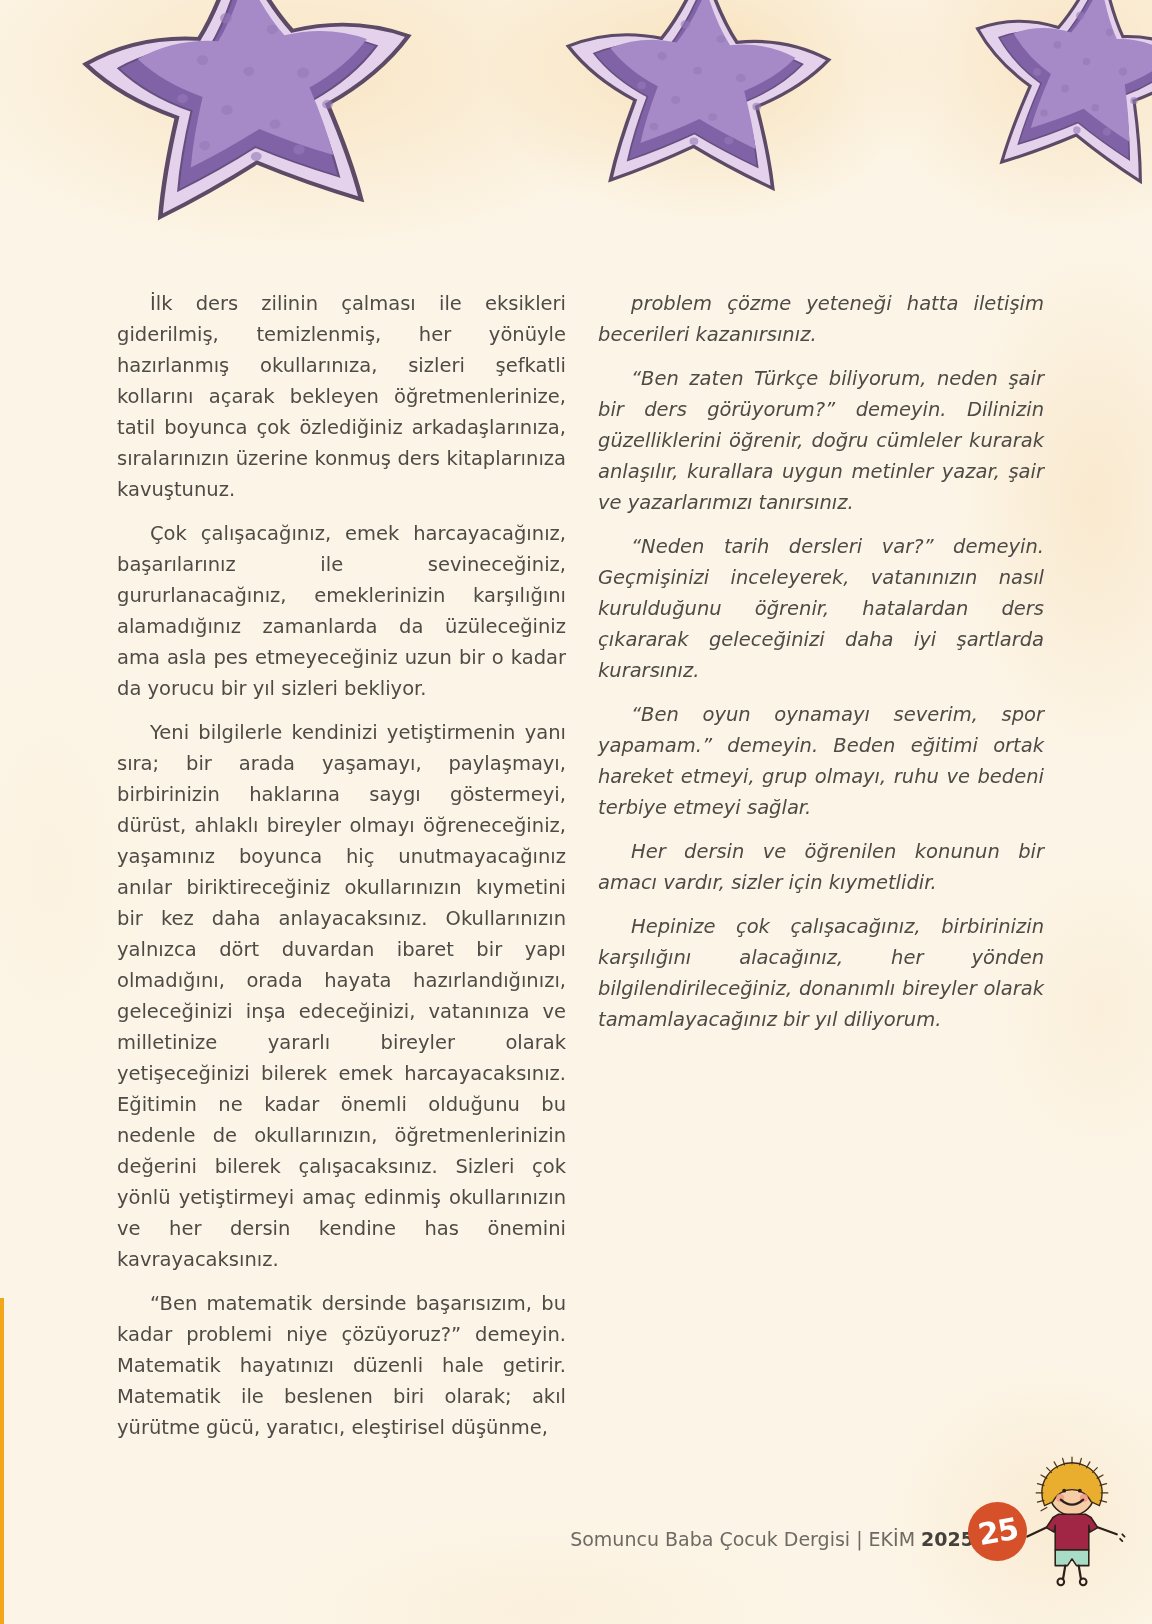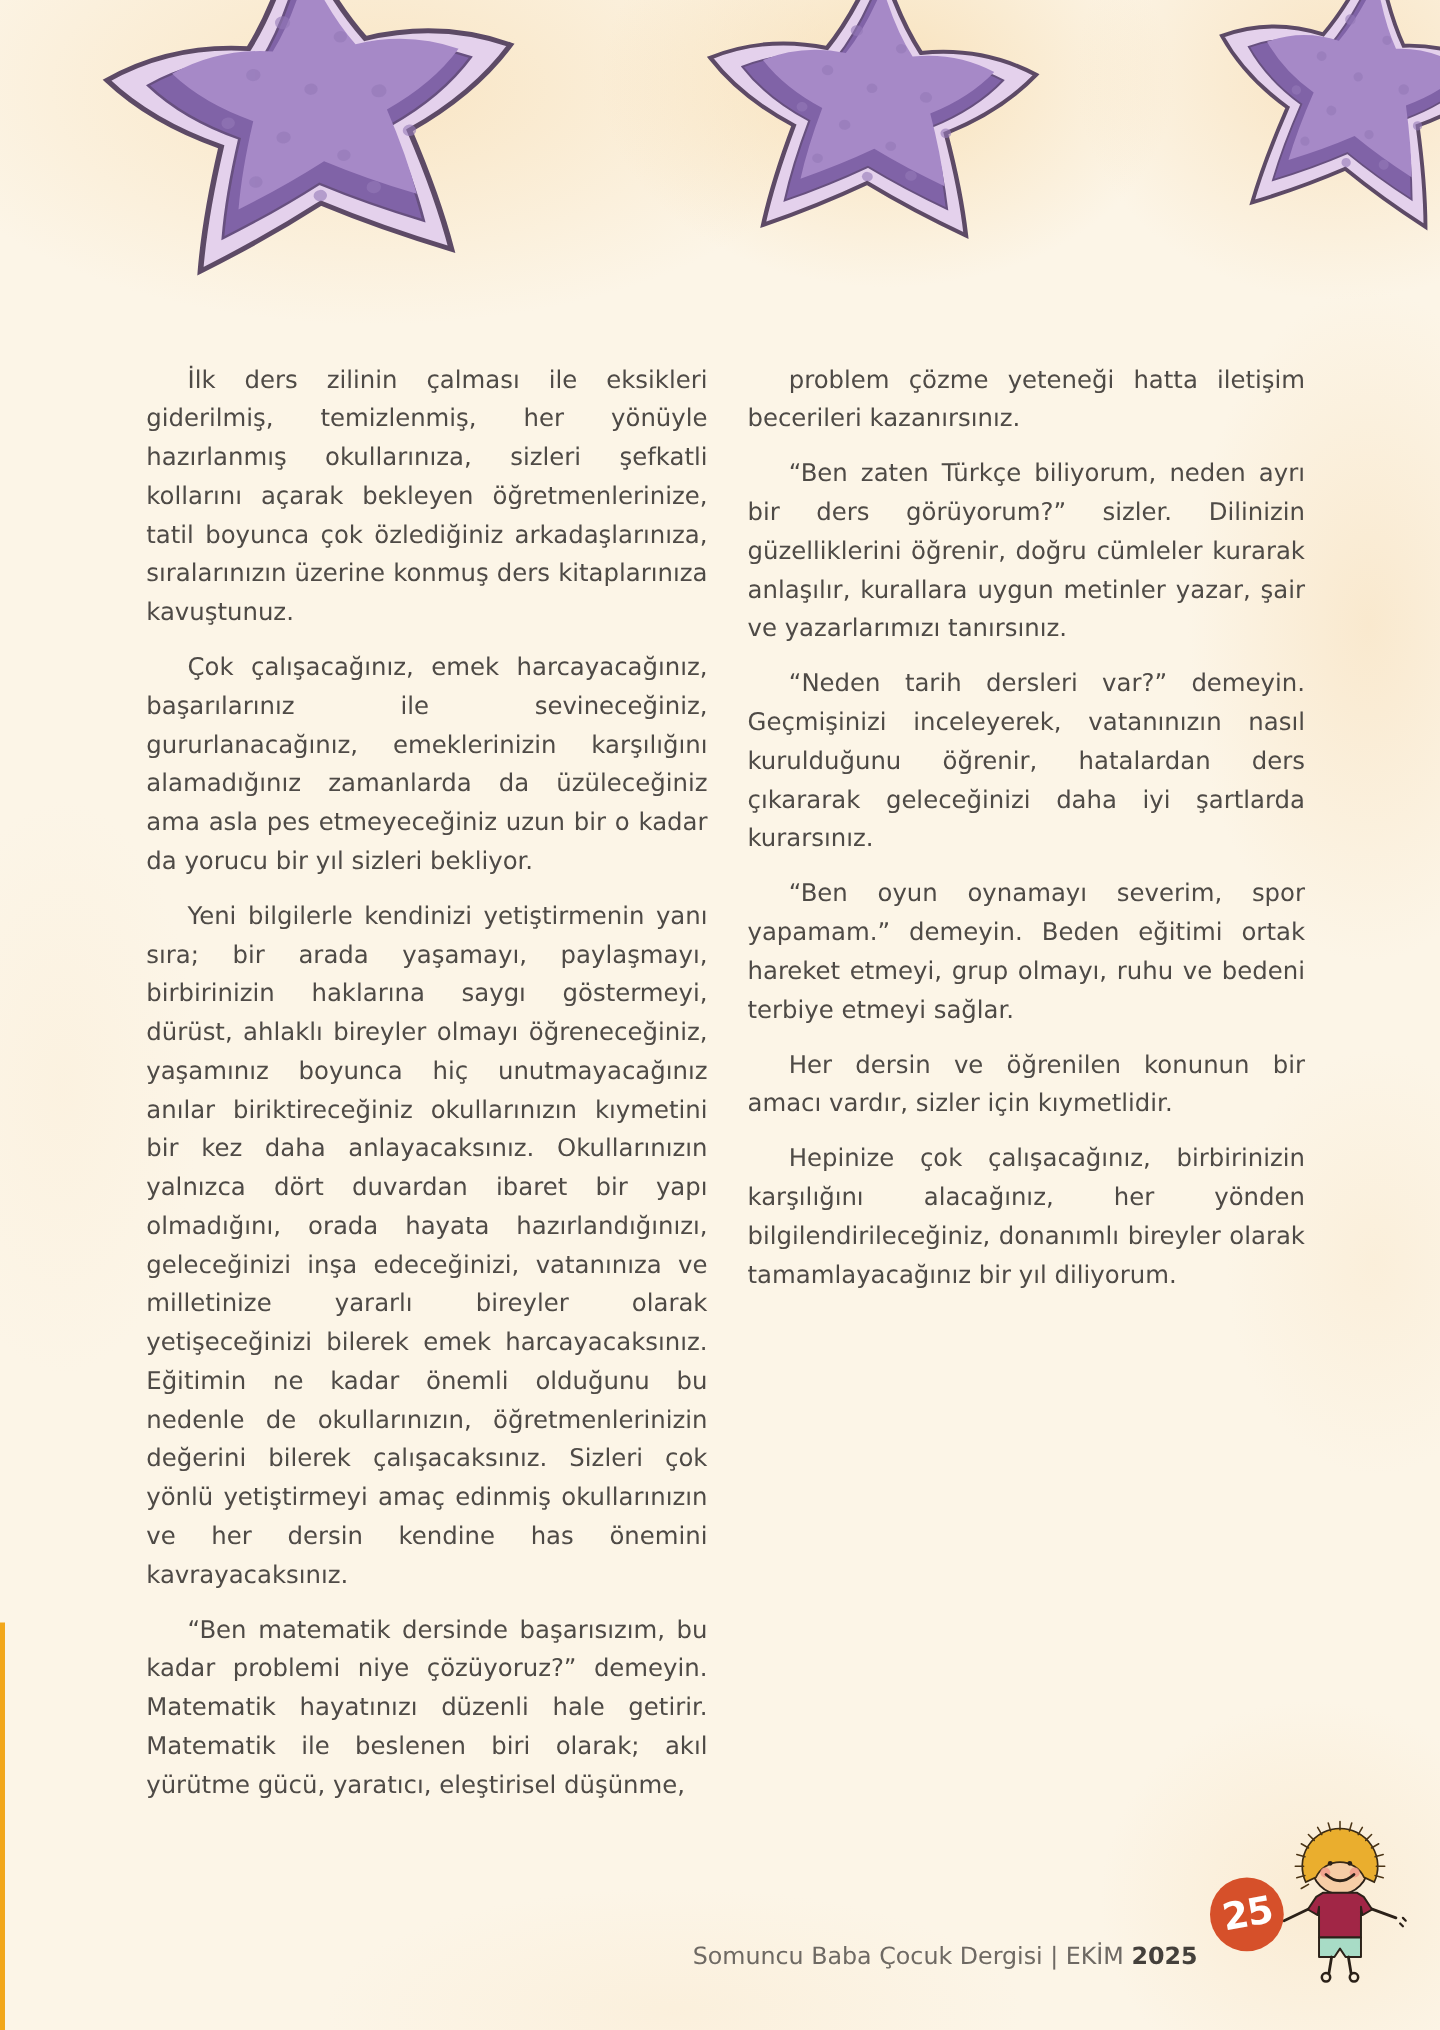--- a/index.html
+++ b/index.html
@@ -29,27 +29,27 @@
 
   
   .article{
     position:absolute;left:117px;top:288px;width:927px;
     display:flex;justify-content:space-between;
     color:#4E4A46;
     font-size:19.5px;line-height:31px;
     text-align:justify;
   }
   .col{width:449px;}
-  .col.right{width:446px;}
+  .col.right{width:446px;font-style:italic;}
   .article p{margin:0 0 13px 0;text-indent:33px;}
 
   
   .footer-credit{
-    position:absolute;top:1528px;right:194px;
-    font-size:19px;color:#6E6963;white-space:nowrap;margin-top:26px;
+    position:absolute;top:1528px;right:178px;
+    font-size:19px;color:#6E6963;white-space:nowrap;
   }
   .footer-credit b{color:#44403B;font-weight:bold;}
   .page-badge{
     position:absolute;left:968px;top:1502px;width:59px;height:59px;
     background:#D6502A;border-radius:50%;
     display:flex;align-items:center;justify-content:center;
     z-index:3;
   }
   .page-badge span{
     color:#fff;font-weight:bold;font-size:30px;
@@ -113,21 +113,21 @@
 
   <div class="article">
     <div class="col left">
       <p>İlk ders zilinin çalması ile eksikleri giderilmiş, temizlenmiş, her yönüyle hazırlanmış okullarınıza, sizleri şefkatli kollarını açarak bekleyen öğretmenlerinize, tatil boyunca çok özlediğiniz arkadaşlarınıza, sıralarınızın üzerine konmuş ders kitaplarınıza kavuştunuz.</p>
       <p>Çok çalışacağınız, emek harcayacağınız, başarılarınız ile sevineceğiniz, gururlanacağınız, emeklerinizin karşılığını alamadığınız zamanlarda da üzüleceğiniz ama asla pes etmeyeceğiniz uzun bir o kadar da yorucu bir yıl sizleri bekliyor.</p>
       <p>Yeni bilgilerle kendinizi yetiştirmenin yanı sıra; bir arada yaşamayı, paylaşmayı, birbirinizin haklarına saygı göstermeyi, dürüst, ahlaklı bireyler olmayı öğreneceğiniz, yaşamınız boyunca hiç unutmayacağınız anılar biriktireceğiniz okullarınızın kıymetini bir kez daha anlayacaksınız. Okullarınızın yalnızca dört duvardan ibaret bir yapı olmadığını, orada hayata hazırlandığınızı, geleceğinizi inşa edeceğinizi, vatanınıza ve milletinize yararlı bireyler olarak yetişeceğinizi bilerek emek harcayacaksınız. Eğitimin ne kadar önemli olduğunu bu nedenle de okullarınızın, öğretmenlerinizin değerini bilerek çalışacaksınız. Sizleri çok yönlü yetiştirmeyi amaç edinmiş okullarınızın ve her dersin kendine has önemini kavrayacaksınız.</p>
       <p>“Ben matematik dersinde başarısızım, bu kadar problemi niye çözüyoruz?” demeyin. Matematik hayatınızı düzenli hale getirir. Matematik ile beslenen biri olarak; akıl yürütme gücü, yaratıcı, eleştirisel düşünme,</p>
     </div>
     <div class="col right">
       <p>problem çözme yeteneği hatta iletişim becerileri kazanırsınız.</p>
-      <p>“Ben zaten Türkçe biliyorum, neden ayrı bir ders görüyorum?” sizler. Dilinizin güzelliklerini öğrenir, doğru cümleler kurarak anlaşılır, kurallara uygun metinler yazar, şair ve yazarlarımızı tanırsınız.</p>
+      <p>“Ben zaten Türkçe biliyorum, neden şair bir ders görüyorum?” demeyin. Dilinizin güzelliklerini öğrenir, doğru cümleler kurarak anlaşılır, kurallara uygun metinler yazar, şair ve yazarlarımızı tanırsınız.</p>
       <p>“Neden tarih dersleri var?” demeyin. Geçmişinizi inceleyerek, vatanınızın nasıl kurulduğunu öğrenir, hatalardan ders çıkararak geleceğinizi daha iyi şartlarda kurarsınız.</p>
       <p>“Ben oyun oynamayı severim, spor yapamam.” demeyin. Beden eğitimi ortak hareket etmeyi, grup olmayı, ruhu ve bedeni terbiye etmeyi sağlar.</p>
       <p>Her dersin ve öğrenilen konunun bir amacı vardır, sizler için kıymetlidir.</p>
       <p>Hepinize çok çalışacağınız, birbirinizin karşılığını alacağınız, her yönden bilgilendirileceğiniz, donanımlı bireyler olarak tamamlayacağınız bir yıl diliyorum.</p>
     </div>
   </div>
 
   <div class="footer-credit">
     <span>Somuncu Baba Çocuk Dergisi | EKİM</span>
     <b>2025</b>

